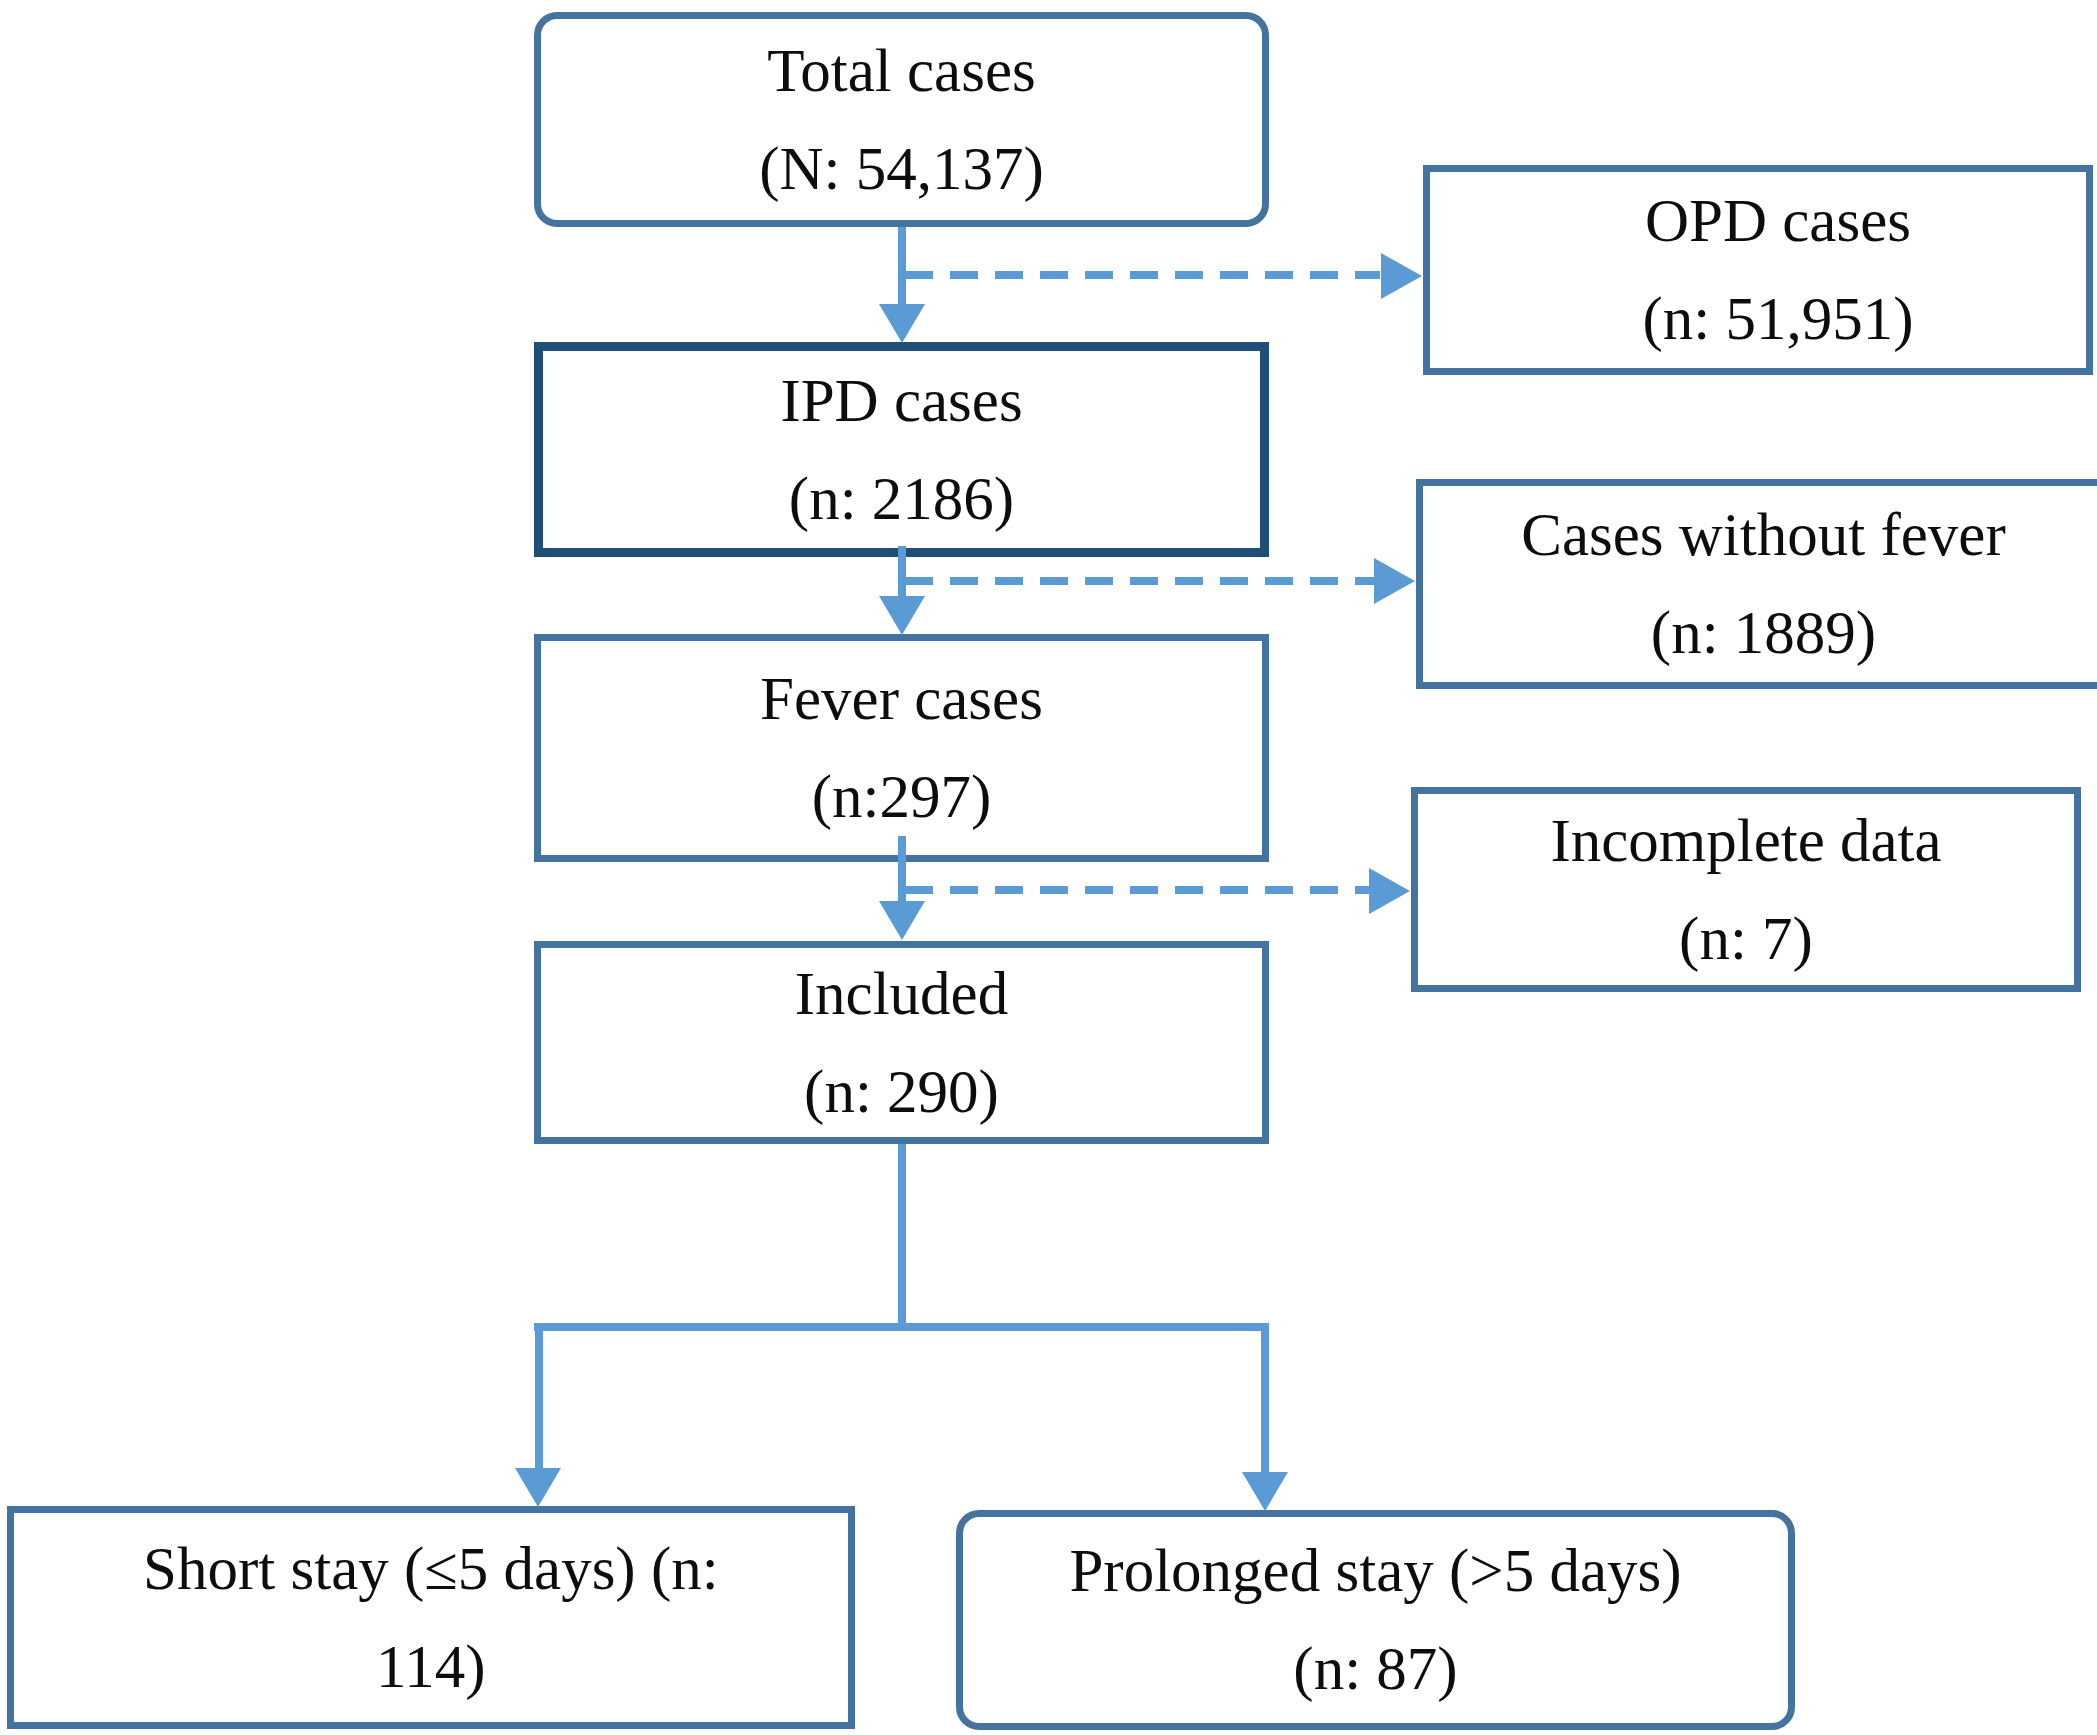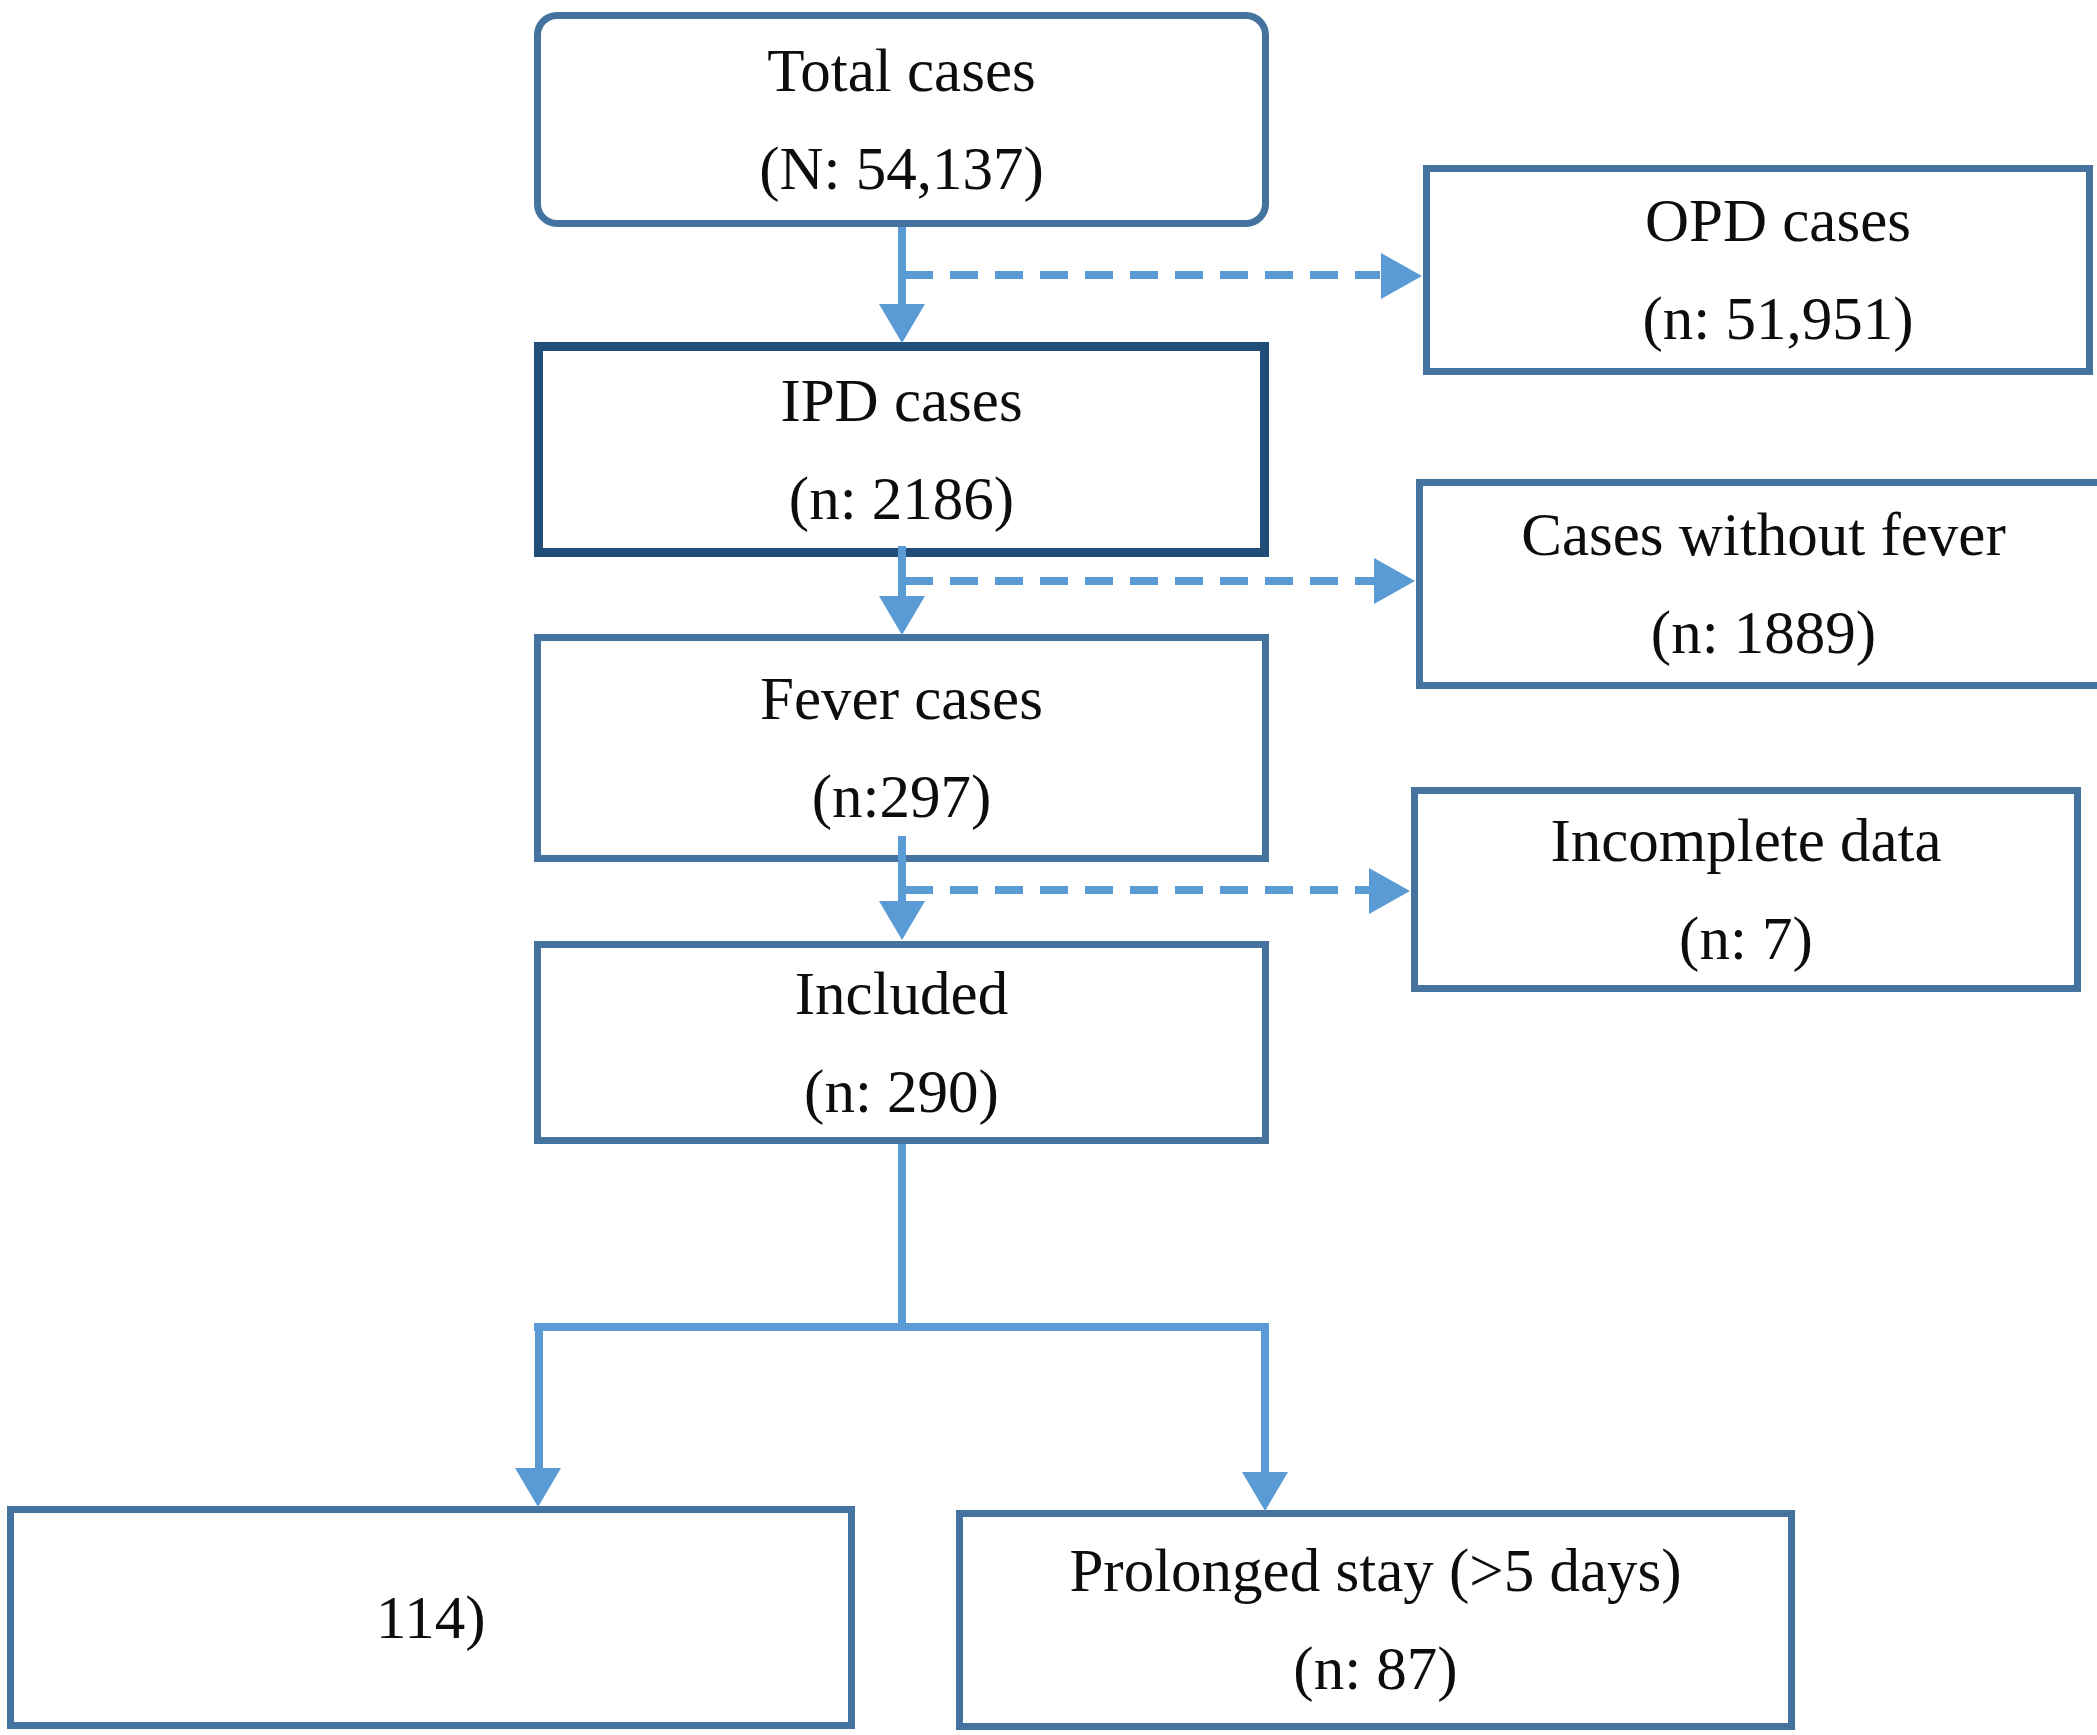--- a/index.html
+++ b/index.html
@@ -37,21 +37,21 @@
   .b-total    { left: 534px;  top: 12.4px;   width: 735px; height: 215px; border-radius: 23px; }
   .b-ipd      { left: 534px;  top: 342px;  width: 735px; height: 215px; }
   .b-fever    { left: 534px;  top: 634px;  width: 735px; height: 228px; }
   .b-included { left: 534px;  top: 941px; width: 735px; height: 203px; }
   
   .b-opd        { left: 1423px; top: 165px;  width: 670px; height: 210px; padding-left: 40px; }
   .b-nofever    { left: 1416px; top: 479px;  width: 695px; height: 210px; }
   .b-incomplete { left: 1411px; top: 787px; width: 670px; height: 205px; }
   
   .b-short     { left: 6.9px;   top: 1506px; width: 848px; height: 223px; }
-  .b-prolonged { left: 956px; top: 1510px; width: 839px; height: 220px; }
+  .b-prolonged { left: 956px; top: 1510px; width: 839px; height: 220px; border-radius: 23px; }
 
   
   .vshaft {
     position: absolute;
     width: 7.6px;
     background: var(--arrow, #5b9bd5);
   }
   .hbar {
     position: absolute;
     height: 8.3px;
@@ -112,20 +112,21 @@
     <span>Cases without fever</span>
     <span>(n: 1889)</span>
   </div>
 
   <div class="box b-incomplete">
     <span>Incomplete data</span>
     <span>(n: 7)</span>
   </div>
 
   <div class="box b-short">
+    <span>Short stay (≤5 days) (n:</span>
     <span>114)</span>
   </div>
 
   <div class="box b-prolonged">
     <span>Prolonged stay (&gt;5 days)</span>
     <span>(n: 87)</span>
   </div>
 
   <div class="vshaft" style="left:898px; top:227px; height:79px;"></div>
   <div class="head-down" style="left:879px; top:304px;"></div>

